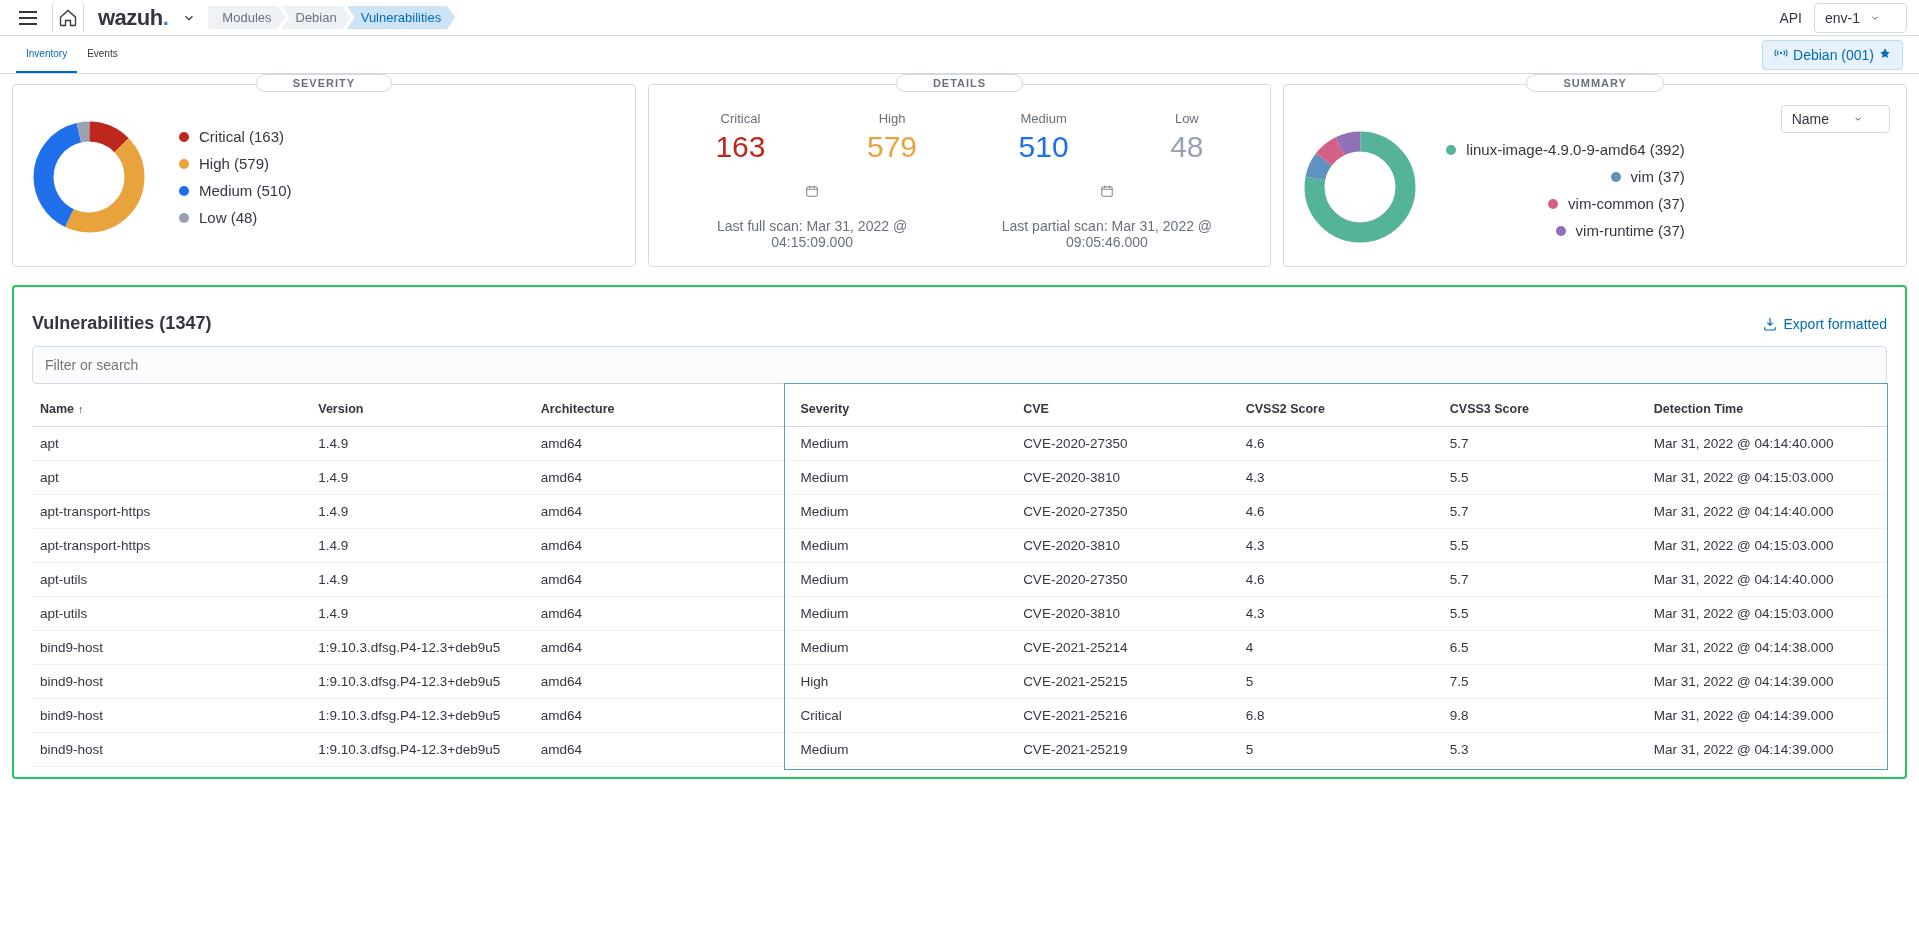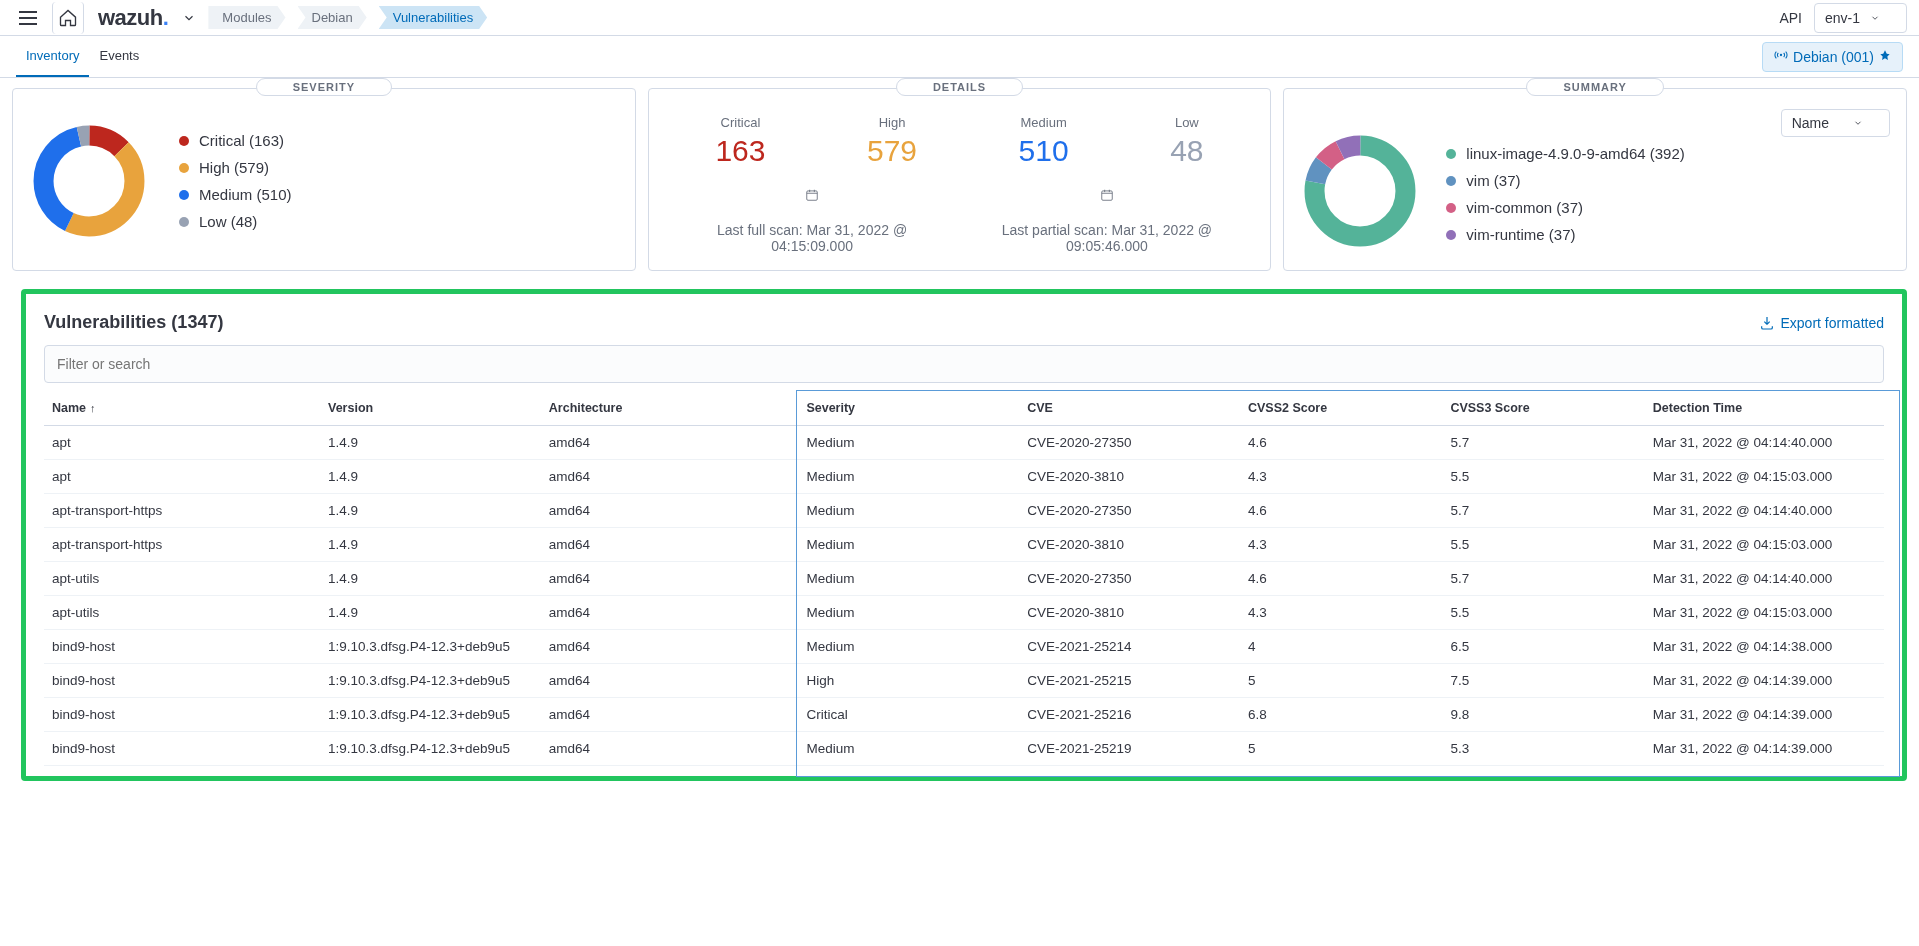--- a/index.html
+++ b/index.html
@@ -17,35 +17,35 @@
     padding: 0 12px;
     gap: 8px;
   }
   .icon-btn, .home-btn {
     width: 32px; height: 32px;
     display:flex; align-items:center; justify-content:center;
     border-radius:4px; cursor:pointer;
   }
   .logo { font-size: 22px; font-weight: 700; letter-spacing: -0.5px; margin: 0 4px 0 6px; }
   .logo .dot { color:#3b82f6; }
-  .breadcrumbs { display:flex; align-items:center; gap:16px; margin-left:4px; }
+  .breadcrumbs { display:flex; align-items:center; gap:0; margin-left:4px; }
   .crumb {
     background:#eef2f6; color:#69707d; padding: 4px 14px; font-size:13px;
     clip-path: polygon(0 0, calc(100% - 8px) 0, 100% 50%, calc(100% - 8px) 100%, 0 100%, 8px 50%);
     margin-left:-4px; position:relative;
   }
   .crumb.first { clip-path: polygon(0 0, calc(100% - 8px) 0, 100% 50%, calc(100% - 8px) 100%, 0 100%); margin-left:0;}
   .crumb.active { background:#cce4f5; color:#006bb8; }
   .topbar-right { margin-left:auto; display:flex; align-items:center; gap:12px; }
   .api-link { color:#343741; font-size:14px; }
   .env-select { border:1px solid #d3dae6; border-radius:4px; padding:6px 26px 6px 10px; font-size:14px; background:#fff; position:relative; display:flex; align-items:center; gap:10px;}
   .chev { width:10px; height:10px; }
 
   .tabbar { display:flex; align-items:center; border-bottom:1px solid #d3dae6; padding: 0 16px; }
-  .tab { padding: 12px 10px; font-size:13px; color:#343741; cursor:pointer; }
+  .tab { padding: 12px 10px; font-size:10px; color:#343741; cursor:pointer; }
   .tab.active { color:#006bb8; border-bottom: 2px solid #006bb8; }
   .agent-chip {
     margin-left:auto; background:#e6f1fa; color:#006bb8; border:1px solid #b7dbf5;
     padding:6px 10px; border-radius:4px; font-size:14px; display:flex; align-items:flex-start; gap:4px;
   }
 
   .panels { display:flex; gap:12px; padding: 10px 12px; }
   .panel {
     flex:1; border:1px solid #d3dae6; border-radius:4px; position:relative; padding: 26px 16px 16px 16px;
     min-height: 180px;
@@ -61,23 +61,23 @@
   .legend-row { display:flex; align-items:center; gap:10px;}
   .swatch { width:10px; height:10px; border-radius:50%; }
   .details-body { display:flex; flex-direction:column; gap:18px;}
   .stat-row { display:flex; justify-content:space-around; text-align:center;}
   .stat .lbl { font-size:13px; color:#69707d; margin-bottom:4px;}
   .stat .val { font-size:30px; font-weight:400;}
   .scan-row { display:flex; justify-content:space-around; text-align:center; color:#69707d; font-size:14px;}
   .scan-row .item { display:flex; align-items:flex-start; gap:20px; max-width:46%; justify-content:center; flex-wrap:wrap;}
   .summary-body { display:flex; align-items:flex-start; gap:26px; position:relative;}
   .name-select { position:absolute; right:0; top:-6px; border:1px solid #d3dae6; border-radius:4px; padding:5px 26px 5px 10px; font-size:14px; display:flex; align-items:center; gap:24px; background:#fff;}
-  .summary-legend { margin-top:30px;}
-
-  .table-section { margin: 8px 12px 20px 21px; border:5px solid #22c55e; border-radius:4px; padding: 18px 18px 10px 18px;}
+  .summary-legend { margin-top:30px;align-items:flex-end;}
+
+  .table-section { margin: 8px 12px 20px 12px; border:2px solid #22c55e; border-radius:4px; padding: 26px 18px 10px 18px;}
   .table-head-row { display:flex; align-items:center; justify-content:space-between; margin-bottom:12px;}
   .tbl-title { font-size:18px; font-weight:600;}
   .export-link { color:#006bb8; font-size:14px; display:flex; align-items:center; gap:6px; cursor:pointer;}
   .search-box { width:100%; border:1px solid #d3dae6; border-radius:4px; padding:10px 12px; font-size:14px; color:#69707d; background:#fbfcfd;}
   table { width:100%; border-collapse:collapse; margin-top:8px; font-size:13.5px;}
   thead th { text-align:left; font-weight:700; font-size:12.5px; padding:10px 8px; border-bottom:1px solid #d3dae6;}
   tbody td { padding:9px 8px; border-bottom:1px solid #eef2f6; color:#343741;}
   .hl-box { position:relative; }
   .hl-overlay { position:absolute; border:1.5px solid #5a9bd8; pointer-events:none;}
   .pager-row { display:flex; align-items:center; justify-content:space-between; padding:10px 4px 2px 4px;}

